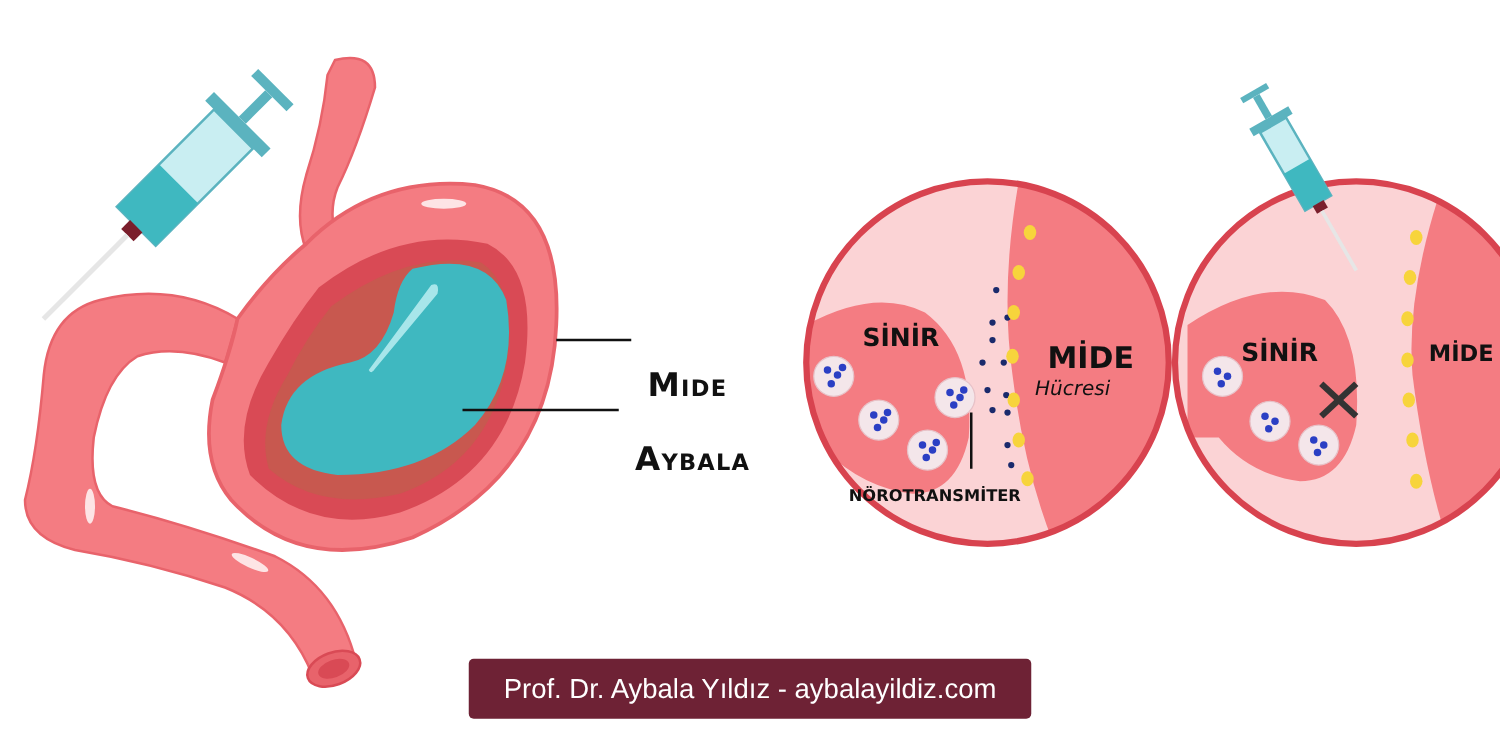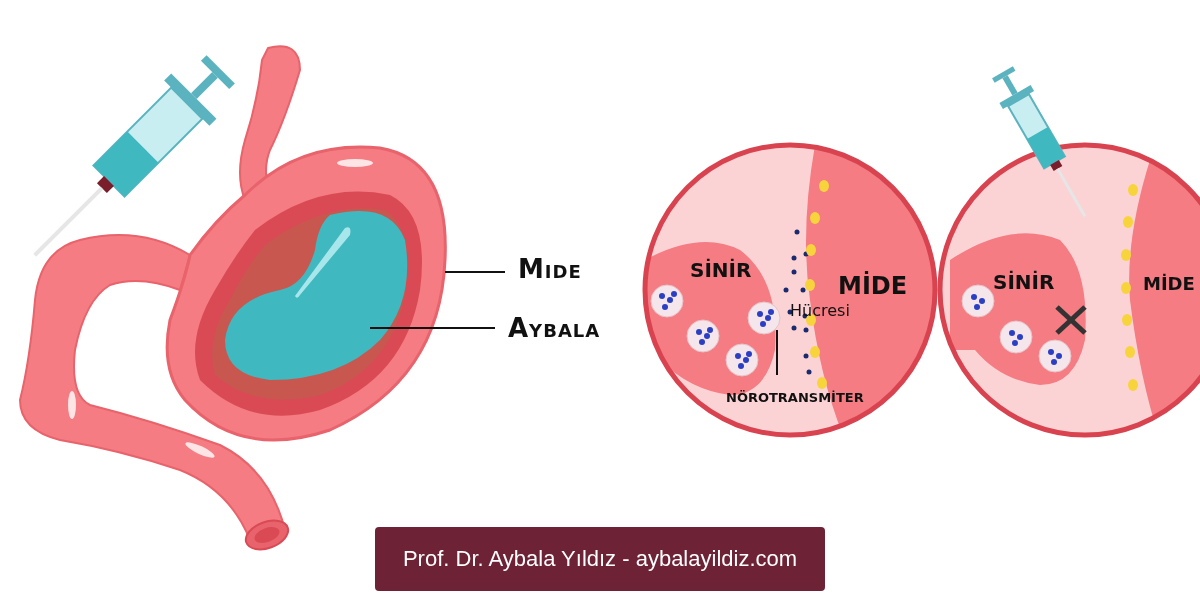--- a/index.html
+++ b/index.html
@@ -1,22 +1,22 @@
 <!DOCTYPE html>
 <html><head>
 <meta charset="utf-8">
 <style>
   html,body{margin:0;padding:0;background:#ffffff;}
   body{width:1200px;height:600px;position:relative;overflow:hidden;font-family:"DejaVu Sans",sans-serif;}
   svg{position:absolute;left:0;top:0;}
-  .lbl{position:absolute;font-family:"DejaVu Sans",sans-serif;font-weight:bold;color:#111;letter-spacing:1px;}
+  .lbl{position:absolute;font-family:"DejaVu Sans",sans-serif;font-weight:bold;color:#111;letter-spacing:1px;margin-top:40px;}
   .mide-lbl{left:518px;top:254px;font-size:26px;font-variant:small-caps;}
   .botoks-lbl{left:508px;top:313px;font-size:26px;font-variant:small-caps;}
   .c-txt{position:absolute;font-family:"DejaVu Sans",sans-serif;font-weight:bold;color:#111;}
-  .footer{position:absolute;left:375px;top:527px;width:450px;height:64px;background:#6e2235;border-radius:4px;color:#fff;
+  .footer{position:absolute;left:375px;top:527px;width:450px;height:48px;background:#6e2235;border-radius:4px;color:#fff;
     font-family:"Liberation Sans",sans-serif;font-size:22px;display:flex;align-items:center;justify-content:center;}
 </style>
 </head>
 <body>
 
 <svg width="1200" height="600" viewBox="0 0 1200 600">
 
   <g>
 
     <path d="M268 48 Q300 40 300 70 Q285 120 270 150 Q262 170 270 195 L245 200 Q235 175 245 140 Q258 100 262 60 Z" fill="#f47c82" stroke="#e8636b" stroke-width="2"></path>
@@ -161,21 +161,21 @@
     <rect x="1025" y="169" width="10" height="7" fill="#7a1e2c"></rect>
     <rect x="1028" y="176" width="3" height="55" fill="#e6e6e6"></rect>
   </g>
 </svg>
 
 <div class="lbl mide-lbl">Mide</div>
 <div class="lbl botoks-lbl">Aybala</div>
 
 <div class="c-txt" style="left:690px;top:258px;font-size:20px;">SİNİR</div>
 <div class="c-txt" style="left:838px;top:272px;font-size:24px;">MİDE</div>
-<div class="c-txt" style="left:790px;top:301px;font-size:16px;font-weight:normal;">Hücresi</div>
-<div class="c-txt" style="left:726px;top:390px;font-size:13px;">NÖROTRANSMİTER</div>
+<div class="c-txt" style="left:828px;top:301px;font-size:16px;font-weight:normal;font-style:italic;">Hücresi</div>
+<div class="c-txt" style="left:679px;top:390px;font-size:13px;">NÖROTRANSMİTER</div>
 
 <div class="c-txt" style="left:993px;top:270px;font-size:20px;">SİNİR</div>
 <div class="c-txt" style="left:1143px;top:273px;font-size:18px;">MİDE</div>
 
 <div class="footer">
   <span>Prof. Dr. Aybala Yıldız - aybalayildiz.com</span>
 </div>
 
 </body></html>

